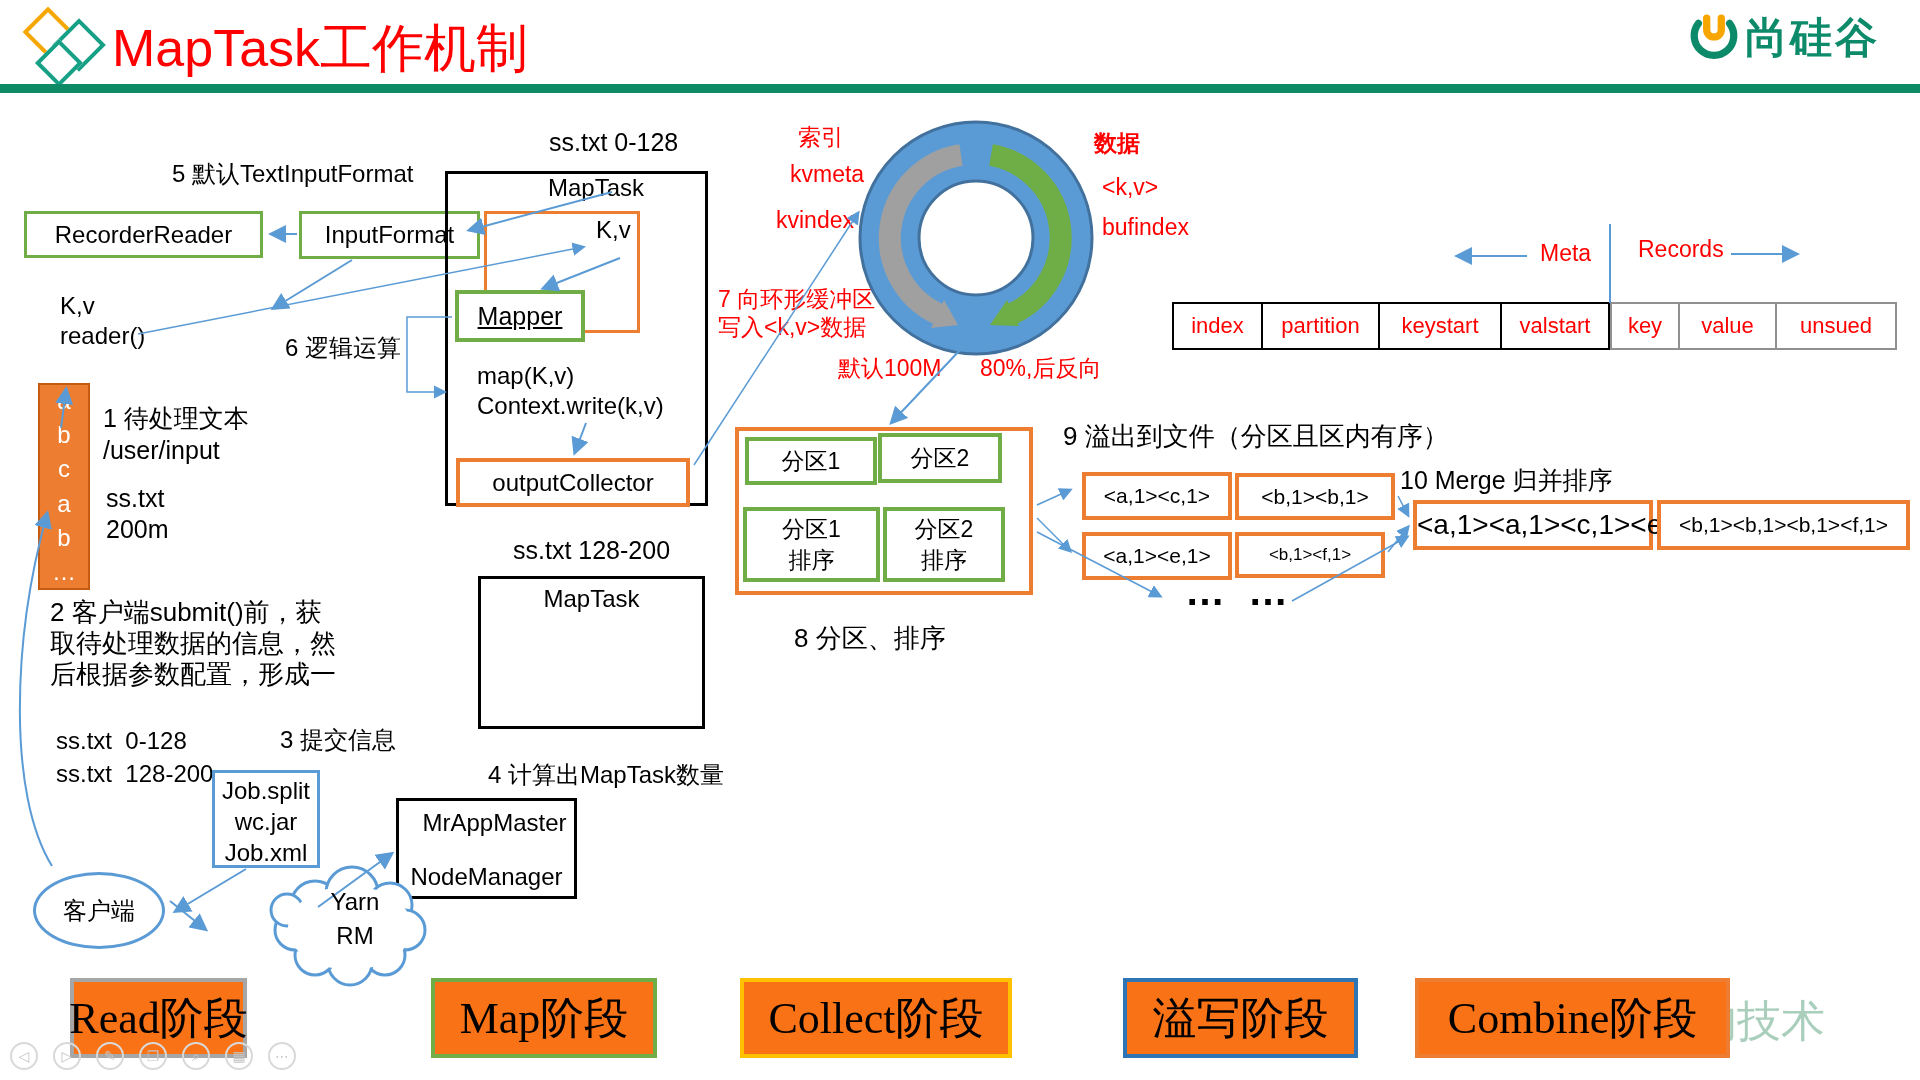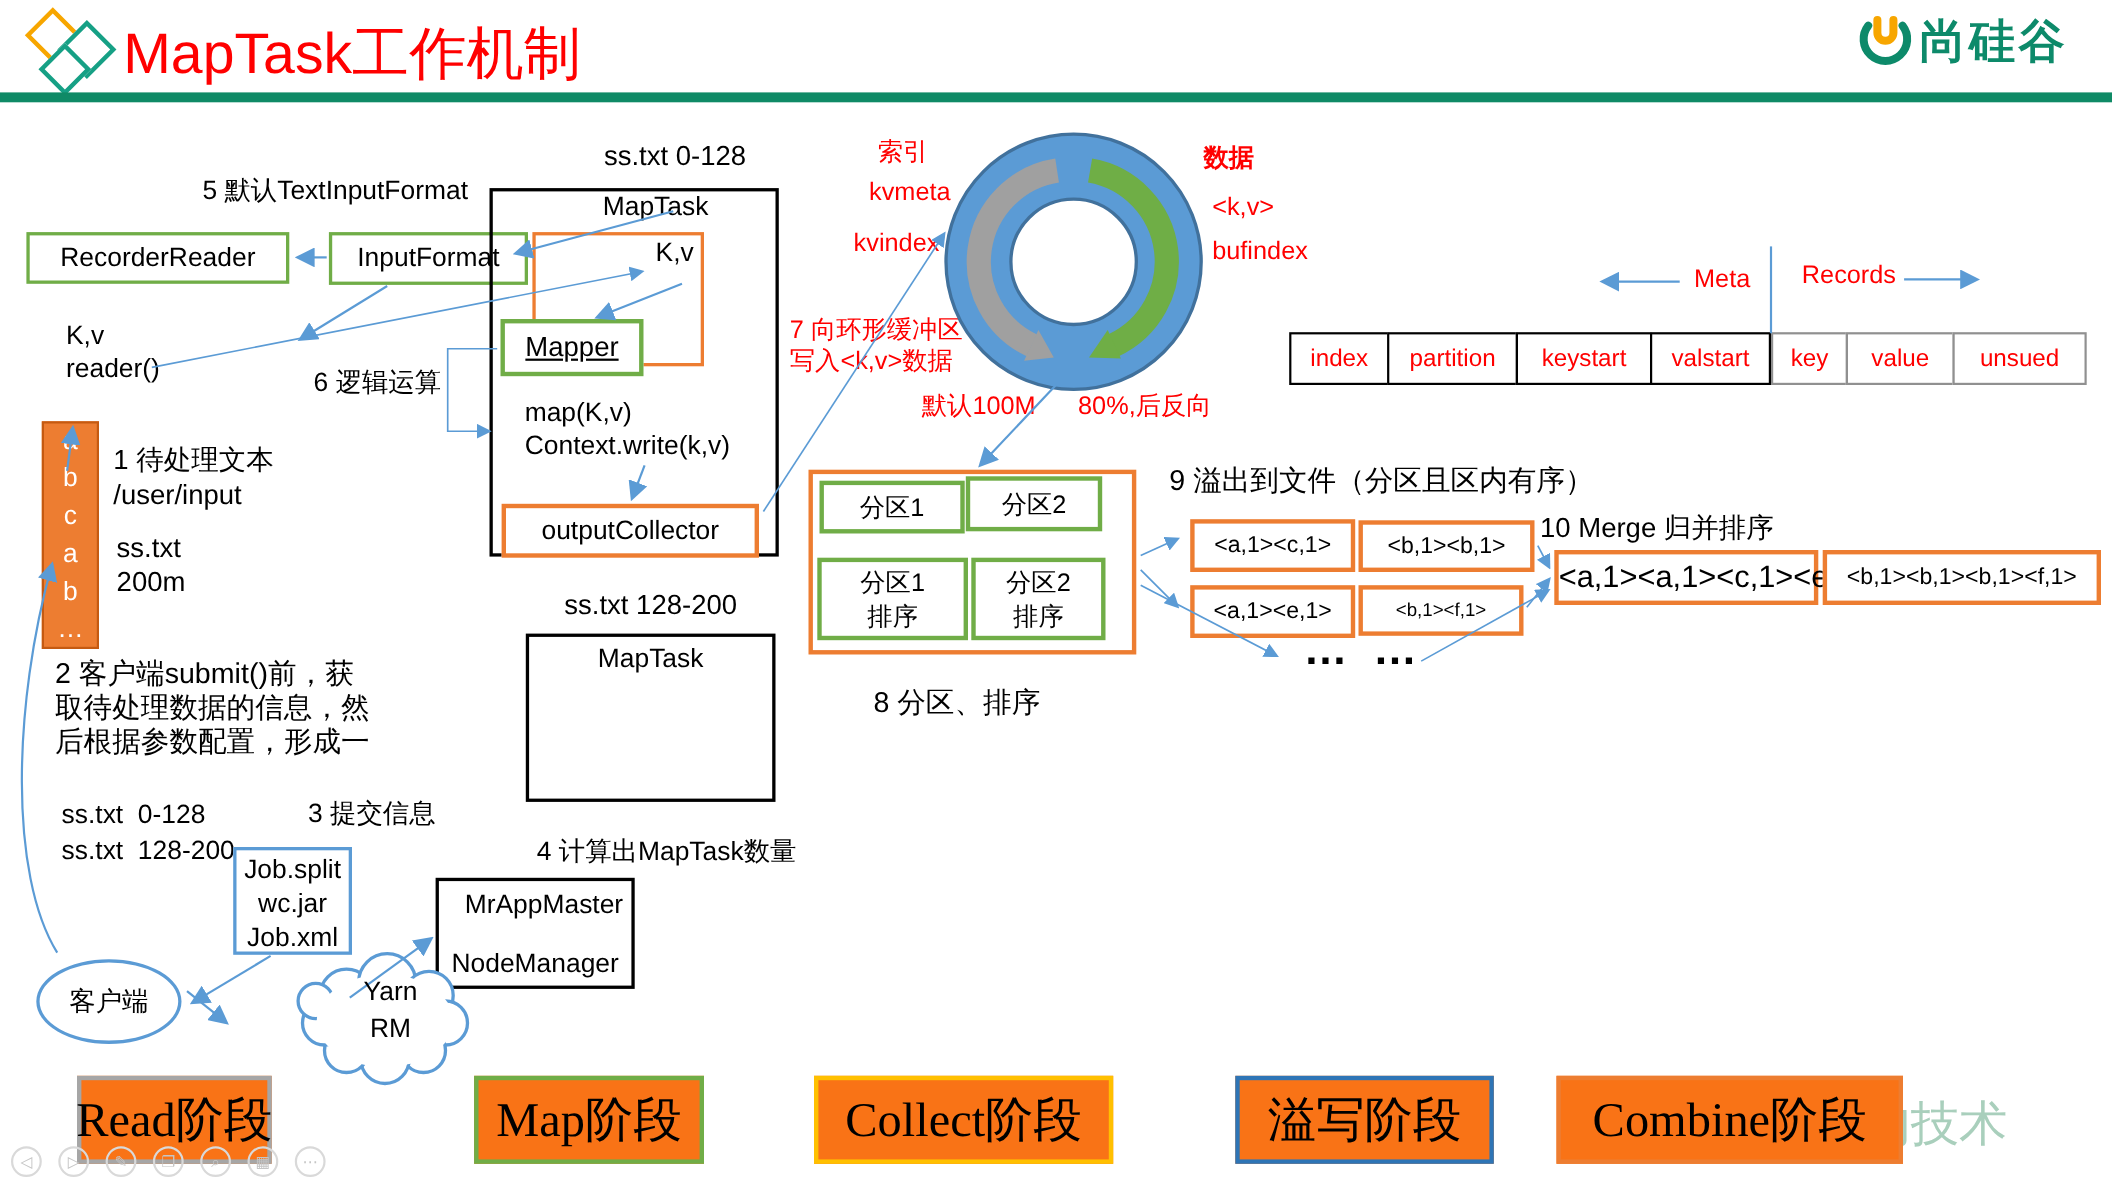--- a/index.html
+++ b/index.html
@@ -52,21 +52,21 @@
   <div id="brand">
     <svg width="50" height="50" viewBox="0 0 48 48">
       <path d="M 9,10 A 19,19 0 1 0 39,10" fill="none" stroke="#0D8A6A" stroke-width="7" stroke-linecap="round"></path>
       <path d="M 17,5 v 11 a 7,7 0 0 0 14,0 V 5" fill="none" stroke="#F7A600" stroke-width="7" stroke-linecap="round"></path>
     </svg>
     <span id="brand-text">尚硅谷</span>
   </div>
   <div id="hdr-bar"></div>
 </div>
 
-<div class="lbl" style="left:184px;top:160px;">5 默认TextInputFormat</div>
+<div class="lbl" style="left:172px;top:160px;">5 默认TextInputFormat</div>
 <div class="box gn under ctr" style="left:24px;top:211px;width:239px;height:47px;">
   <div class="lbl" style="position:static;line-height:41px;">RecorderReader</div>
 </div>
 <div class="box gn under ctr" style="left:299px;top:211px;width:181px;height:48px;">
   <div class="lbl" style="position:static;line-height:42px;">InputFormat</div>
 </div>
 <div class="lbl" style="left:60px;top:292px;">K,v</div>
 <div class="lbl" style="left:60px;top:322px;">reader()</div>
 <div class="lbl" style="left:285px;top:334px;">6 逻辑运算</div>
 
@@ -185,21 +185,21 @@
 <div class="lbl" style="left:1400px;top:466px;font-size:25px;">10 Merge 归并排序</div>
 <div class="box under ctr" style="left:1413px;top:500px;width:240px;height:50px;border:4px solid #ED7D31;">
   <div class="lbl" style="position:static;line-height:42px;font-size:28px;">&lt;a,1&gt;&lt;a,1&gt;&lt;c,1&gt;&lt;e,1&gt;</div>
 </div>
 <div class="box under ctr" style="left:1657px;top:500px;width:253px;height:50px;border:4px solid #ED7D31;">
   <div class="lbl" style="position:static;line-height:42px;font-size:21px;">&lt;b,1&gt;&lt;b,1&gt;&lt;b,1&gt;&lt;f,1&gt;</div>
 </div>
 
 <div id="watermark">的技术</div>
 <div class="stage" style="left: 70px; width: 177px; border-color: rgb(166, 166, 166);">Read阶段</div>
-<div class="stage" style="left: 431px; width: 209px; border-color: rgb(112, 173, 71);">Map阶段</div>
+<div class="stage" style="left: 431px; width: 226px; border-color: rgb(112, 173, 71);">Map阶段</div>
 <div class="stage" style="left: 740px; width: 272px; border-color: rgb(255, 192, 0);">Collect阶段</div>
 <div class="stage" style="left: 1123px; width: 235px; border-color: rgb(46, 117, 182);">溢写阶段</div>
 <div class="stage" style="left: 1415px; width: 315px; border-color: rgb(237, 125, 49);">Combine阶段</div>
 
 <div id="controls">
   <div class="cbtn">◁</div>
   <div class="cbtn">▷</div>
   <div class="cbtn">✎</div>
   <div class="cbtn">❐</div>
   <div class="cbtn">⌕</div>

